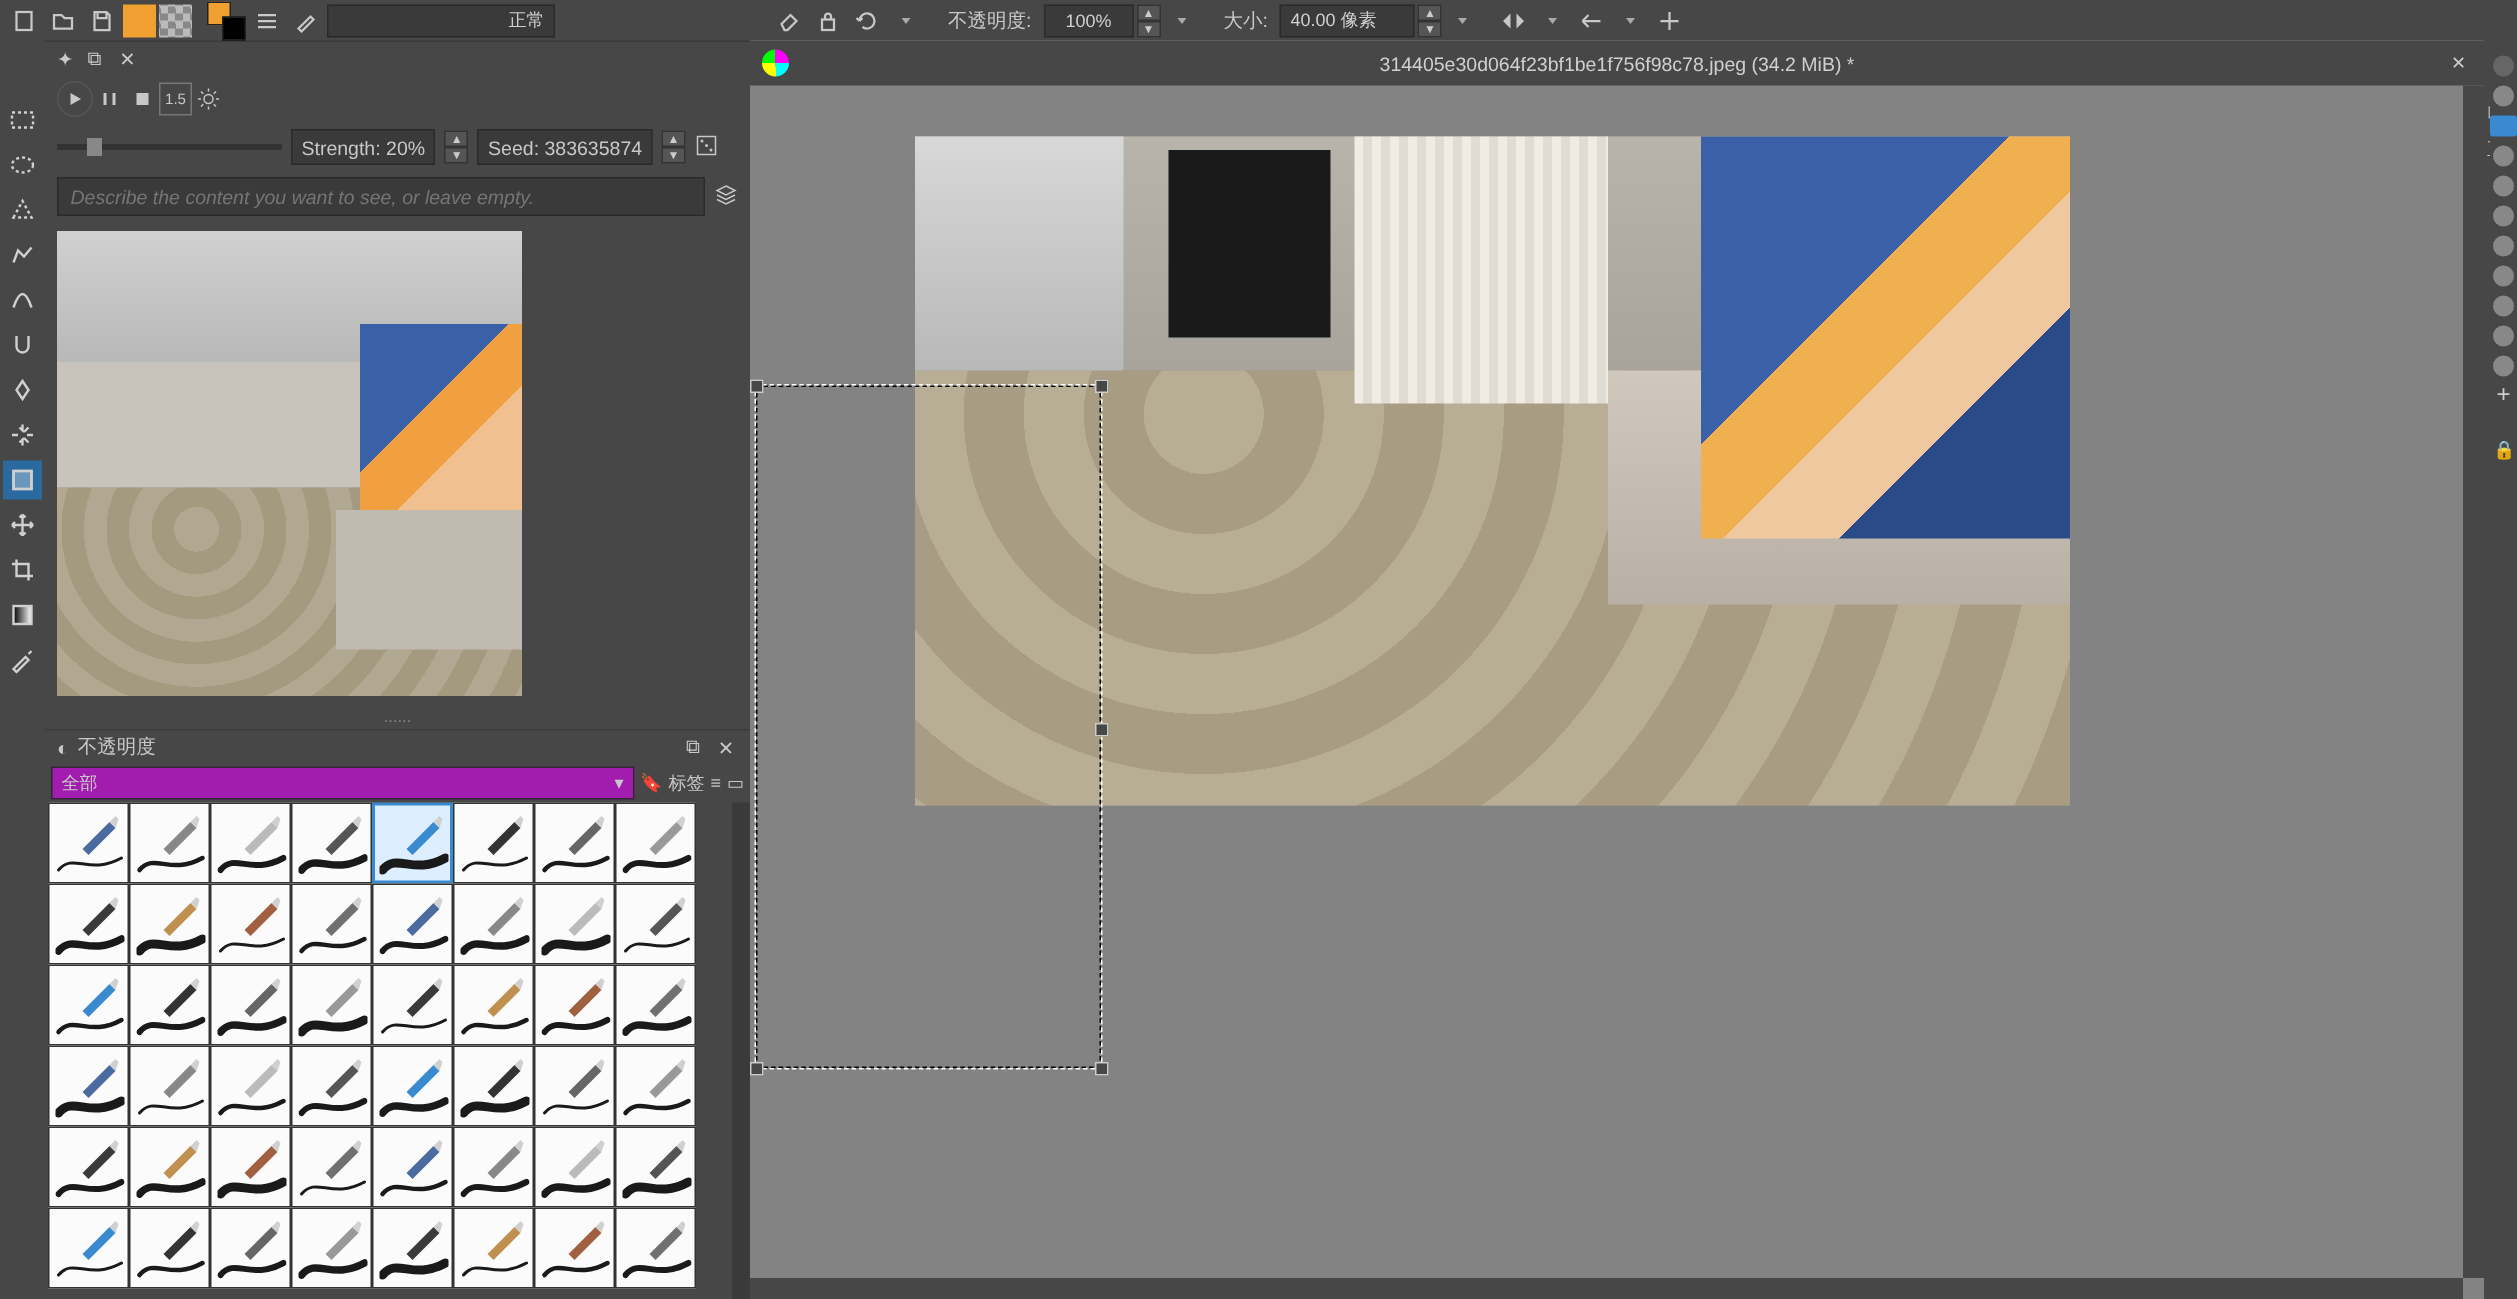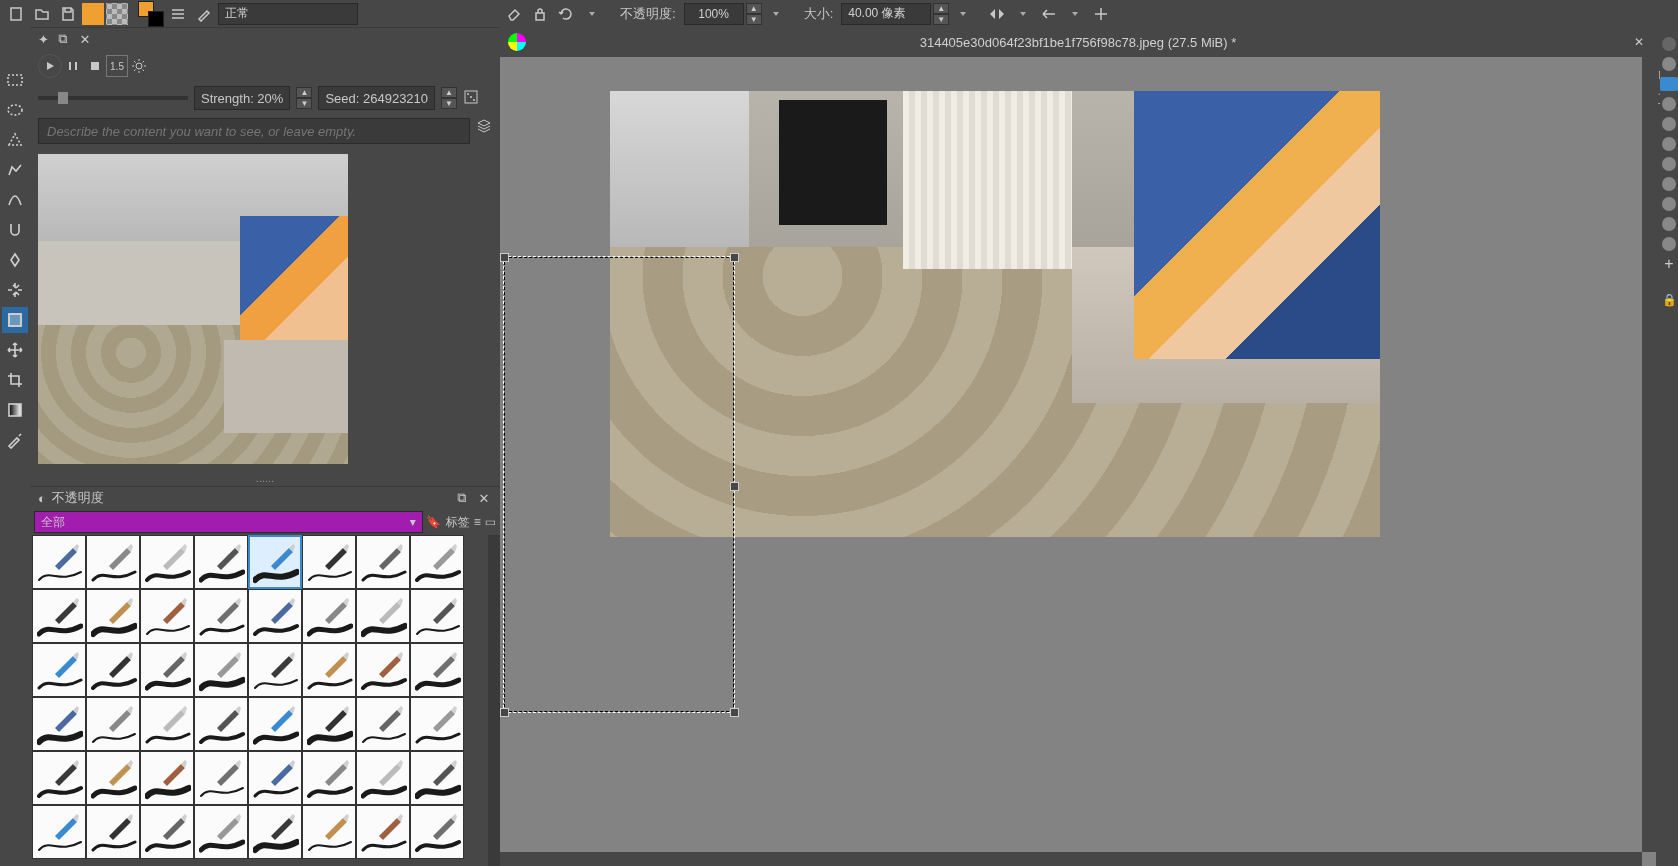--- a/index.html
+++ b/index.html
@@ -32,21 +32,21 @@
 .docker-header .ico { width:16px; height:16px; display:flex; align-items:center; justify-content:center; cursor:pointer;}
 .ai-row { display:flex; align-items:center; padding:4px 8px; gap:0; }
 .ai-row .play { width:24px; height:24px; border:1px solid #555; border-radius:50%; display:flex; align-items:center; justify-content:center; cursor:pointer;}
 .ai-row .ctl { width:22px; height:22px; display:flex; align-items:center; justify-content:center; cursor:pointer;}
 .ai-row .dd { flex:1; background:#3a3a3a; border:1px solid #2a2a2a; height:22px; display:flex; align-items:center; padding:0 8px; font-size:13px;}
 .ai-row2 { display:flex; align-items:center; padding:4px 8px; gap:6px;}
 .slider { flex:0 0 150px; height:4px; background:#333; position:relative; }
 .slider .thumb{ position:absolute; top:-4px; left:20px; width:10px; height:12px; background:#888; }
 .strength { background:#3a3a3a; border:1px solid #2a2a2a; height:24px; display:flex; align-items:center; padding:0 6px; font-size:13px;}
 .seed { background:#3a3a3a; border:1px solid #2a2a2a; height:24px; display:flex; align-items:center; padding:0 6px; font-size:13px;}
-.prompt-row { display:flex; align-items:flex-start; padding:4px 8px; gap:6px;}
+.prompt-row { display:flex; align-items:center; padding:4px 8px; gap:6px;}
 .prompt { flex:1; background:#3a3a3a; border:1px solid #2a2a2a; height:26px; color:#777; font-style:italic; padding:0 8px; font-size:13px;}
 .preview { margin:6px 8px; width: 310px; height: 310px; background:linear-gradient(#aaa,#999); position:relative; }
 .preview-inner { position:absolute; inset:0; }
 .preview .ceiling{ position:absolute; top:0; left:0; right:0; height:28%; background:linear-gradient(#d0d0d0,#b8b8b8);}
 .preview .floor{ position:absolute; bottom:0; left:0; right:0; height:45%; background:repeating-radial-gradient(circle at 30% 20%, #b0a890 0 15px, #a49a80 15px 30px);}
 .preview .wall{ position:absolute; top:28%; left:0; right:0; bottom:45%; background:#c8c4bc;}
 .preview .anime{ position:absolute; top:20%; right:0; width:35%; height:45%; background:linear-gradient(135deg,#3a60a8 40%,#f0a040 40% 60%,#f0c090 60%);}
 .preview .sofa{ position:absolute; bottom:10%; right:0; width:40%; height:30%; background:#c0bab0;}
 .dotdot { text-align:center; color:#888; font-size:11px; padding:2px;}
 
@@ -115,21 +115,21 @@
   <div class="tb-btn">
       <svg width="16" height="16" viewBox="0 0 16 16">
         <path d="M2 4h12M2 8h12M2 12h12"></path>
       </svg>
     </div>
   <div class="tb-btn">
       <svg width="16" height="16" viewBox="0 0 16 16">
         <path d="M3 13l8-8 2 2-8 8z"></path>
       </svg>
     </div>
-  <input class="field" style="width: 140px;" value="正常">
+  <input class="field" style="width: 152px; text-align: right;" value="正常">
   <div style="flex:0 0 140px"></div>
   <div class="tb-btn">
       <svg width="16" height="16" viewBox="0 0 16 16">
         <path d="M3 10l6-6 4 4-6 6H5z"></path>
       </svg>
     </div>
   <div class="tb-btn">
       <svg width="16" height="16" viewBox="0 0 16 16">
         <rect x="4" y="7" width="8" height="7"></rect>
         <path d="M6 7V5a2 2 0 0 1 4 0v2"></path>
@@ -311,21 +311,21 @@
             <div class="thumb"></div>
           </div>
         <div class="strength">
             <span>Strength: 20%</span>
           </div>
         <div class="spin">
             <div class="up">▲</div>
             <div class="down">▼</div>
           </div>
         <div class="seed">
-            <span>Seed: 264923210</span>
+            <span>Seed: 383635874</span>
           </div>
         <div class="spin">
             <div class="up">▲</div>
             <div class="down">▼</div>
           </div>
         <div class="ctl"><svg width="16" height="16" viewBox="0 0 16 16">
               <rect x="2" y="2" width="12" height="12" stroke="#c8c8c8" fill="none"></rect>
               <circle cx="5" cy="5" r="1" fill="#c8c8c8"></circle>
               <circle cx="11" cy="11" r="1" fill="#c8c8c8"></circle>
               <circle cx="8" cy="8" r="1" fill="#c8c8c8"></circle>
@@ -802,21 +802,21 @@
             </div>
           </div>
         <div class="bscroll"></div>
       </div>
     </div>
   </div>
 
   <div class="canvas-area">
     <div class="tabbar">
       <div class="klogo"></div>
-      <div class="fname">314405e30d064f23bf1be1f756f98c78.jpeg (27.5 MiB) *</div>
+      <div class="fname">314405e30d064f23bf1be1f756f98c78.jpeg (34.2 MiB) *</div>
       <div class="close">✕</div>
     </div>
     <div class="canvas">
       <div class="image">
         <div class="wall2"></div>
         <div class="floor2"></div>
         <div class="window"></div>
         <div class="tv"></div>
         <div class="curtain"></div>
         <div class="sofa2"></div>

